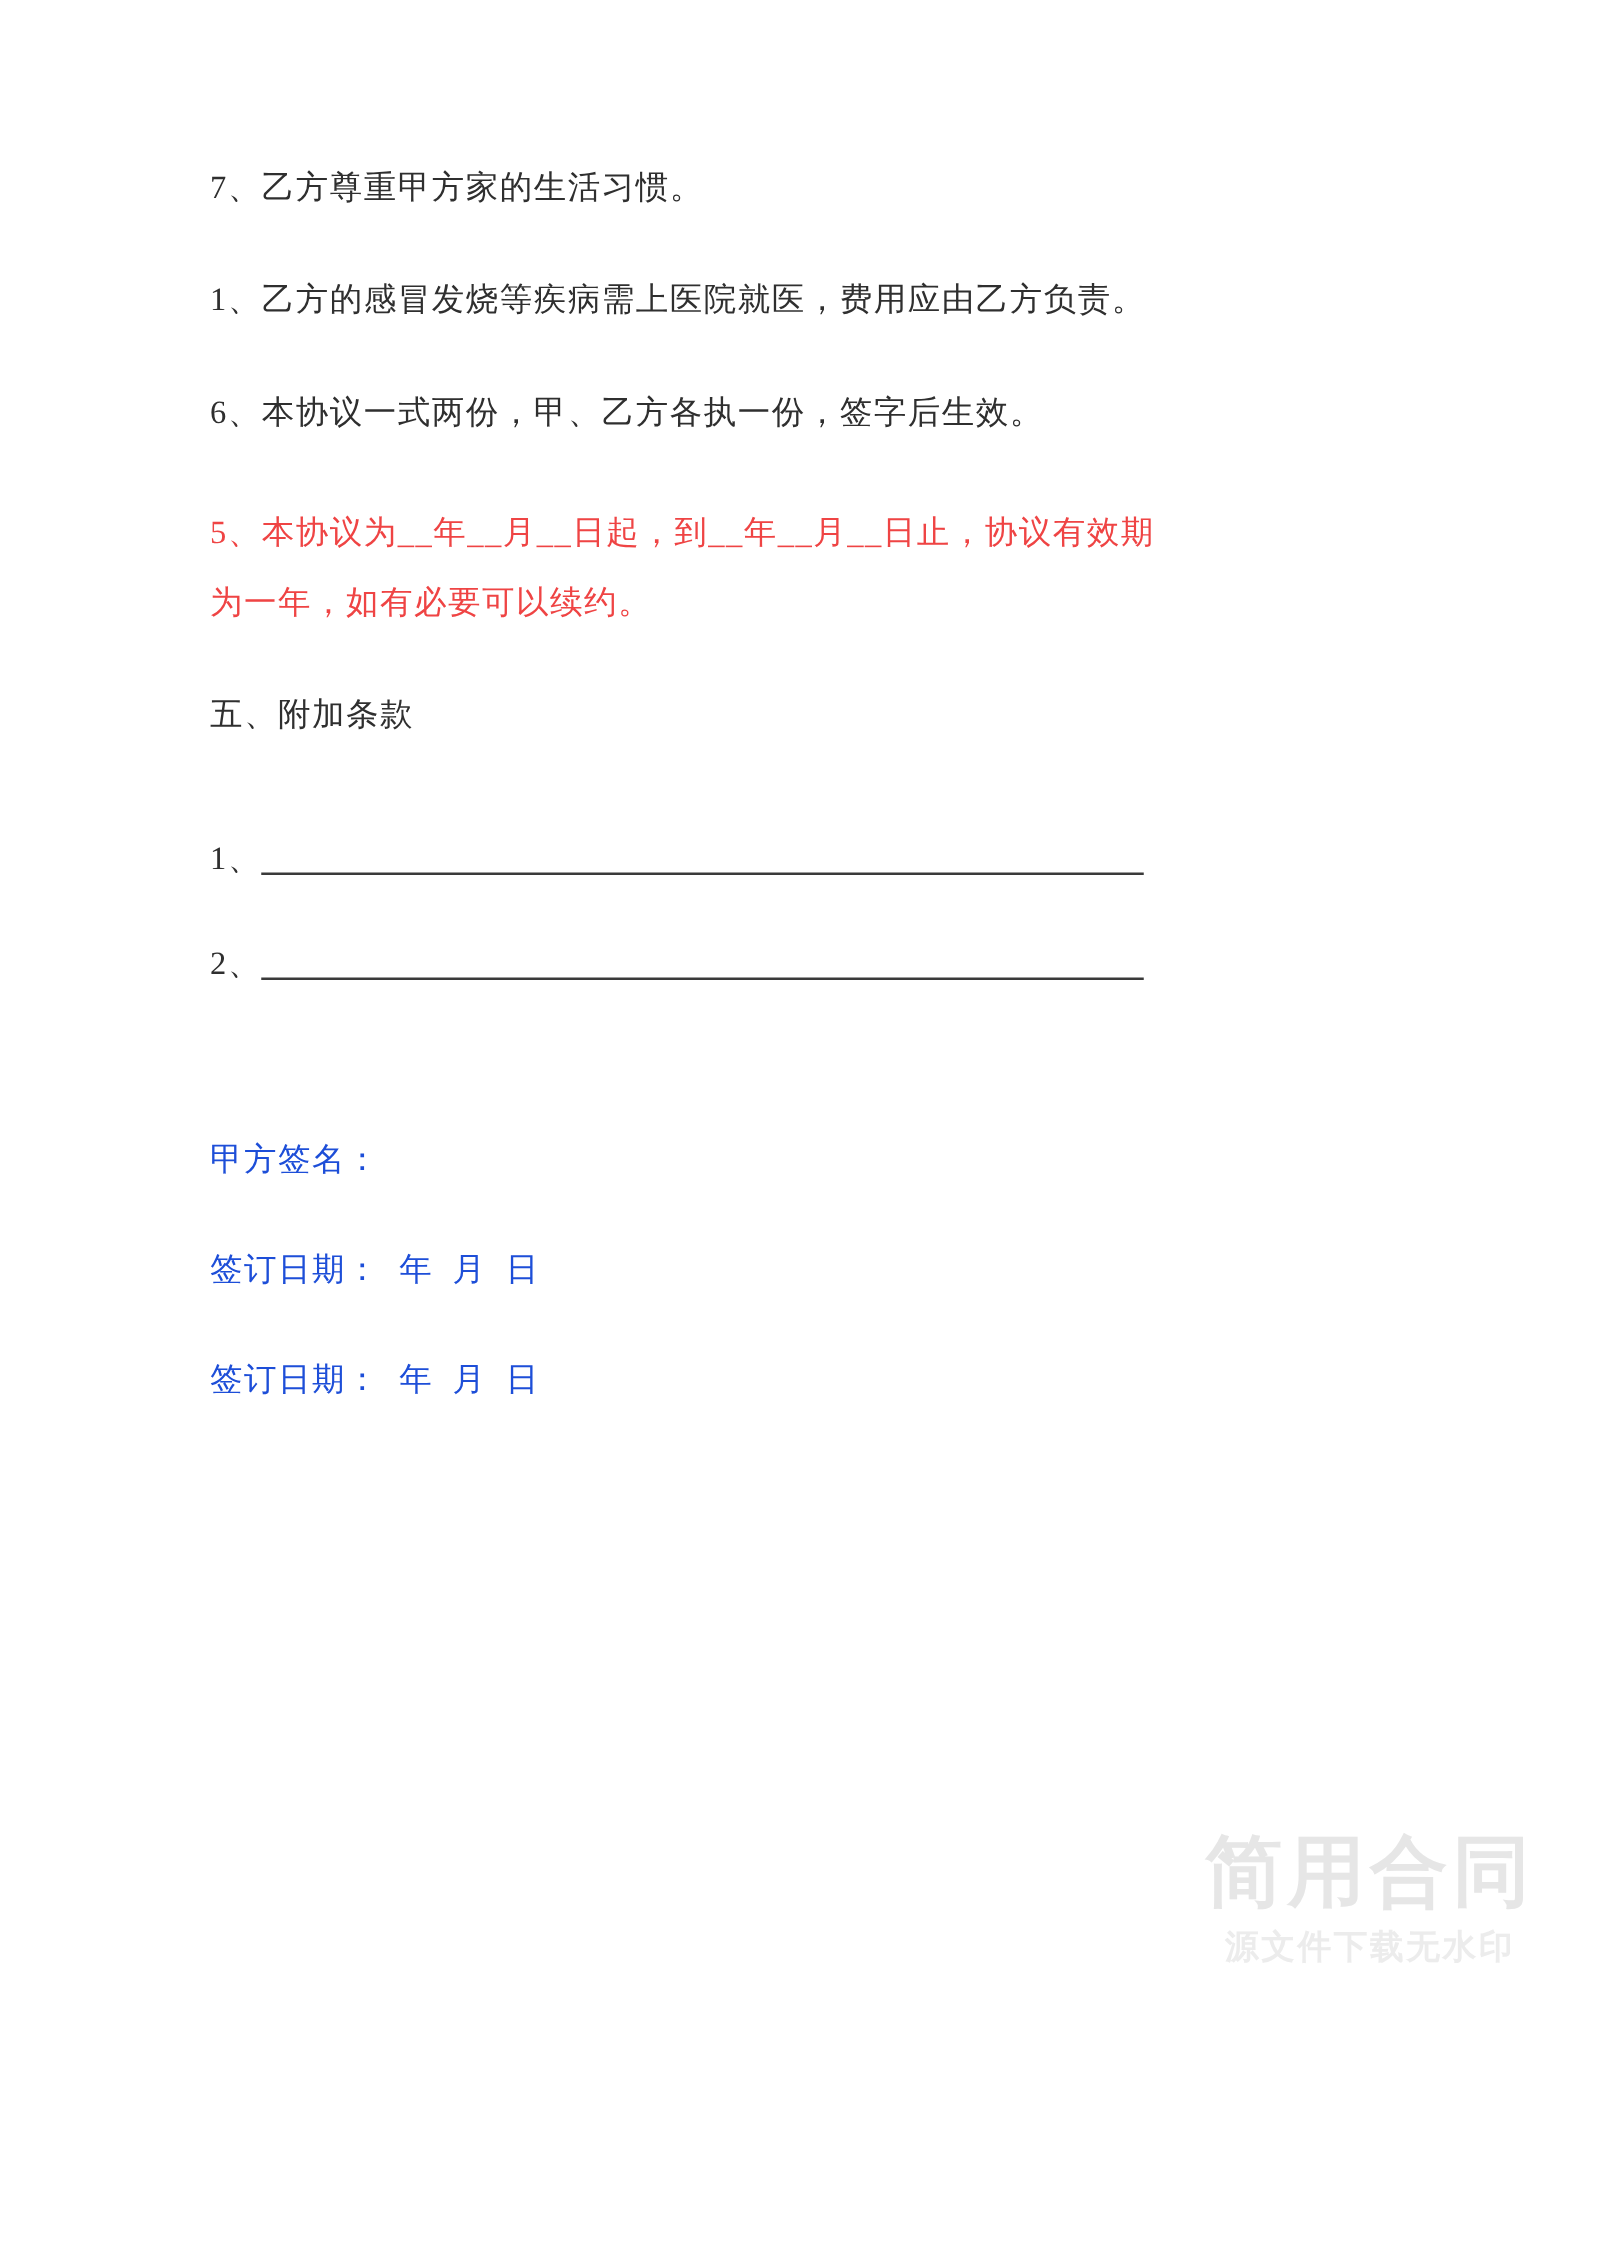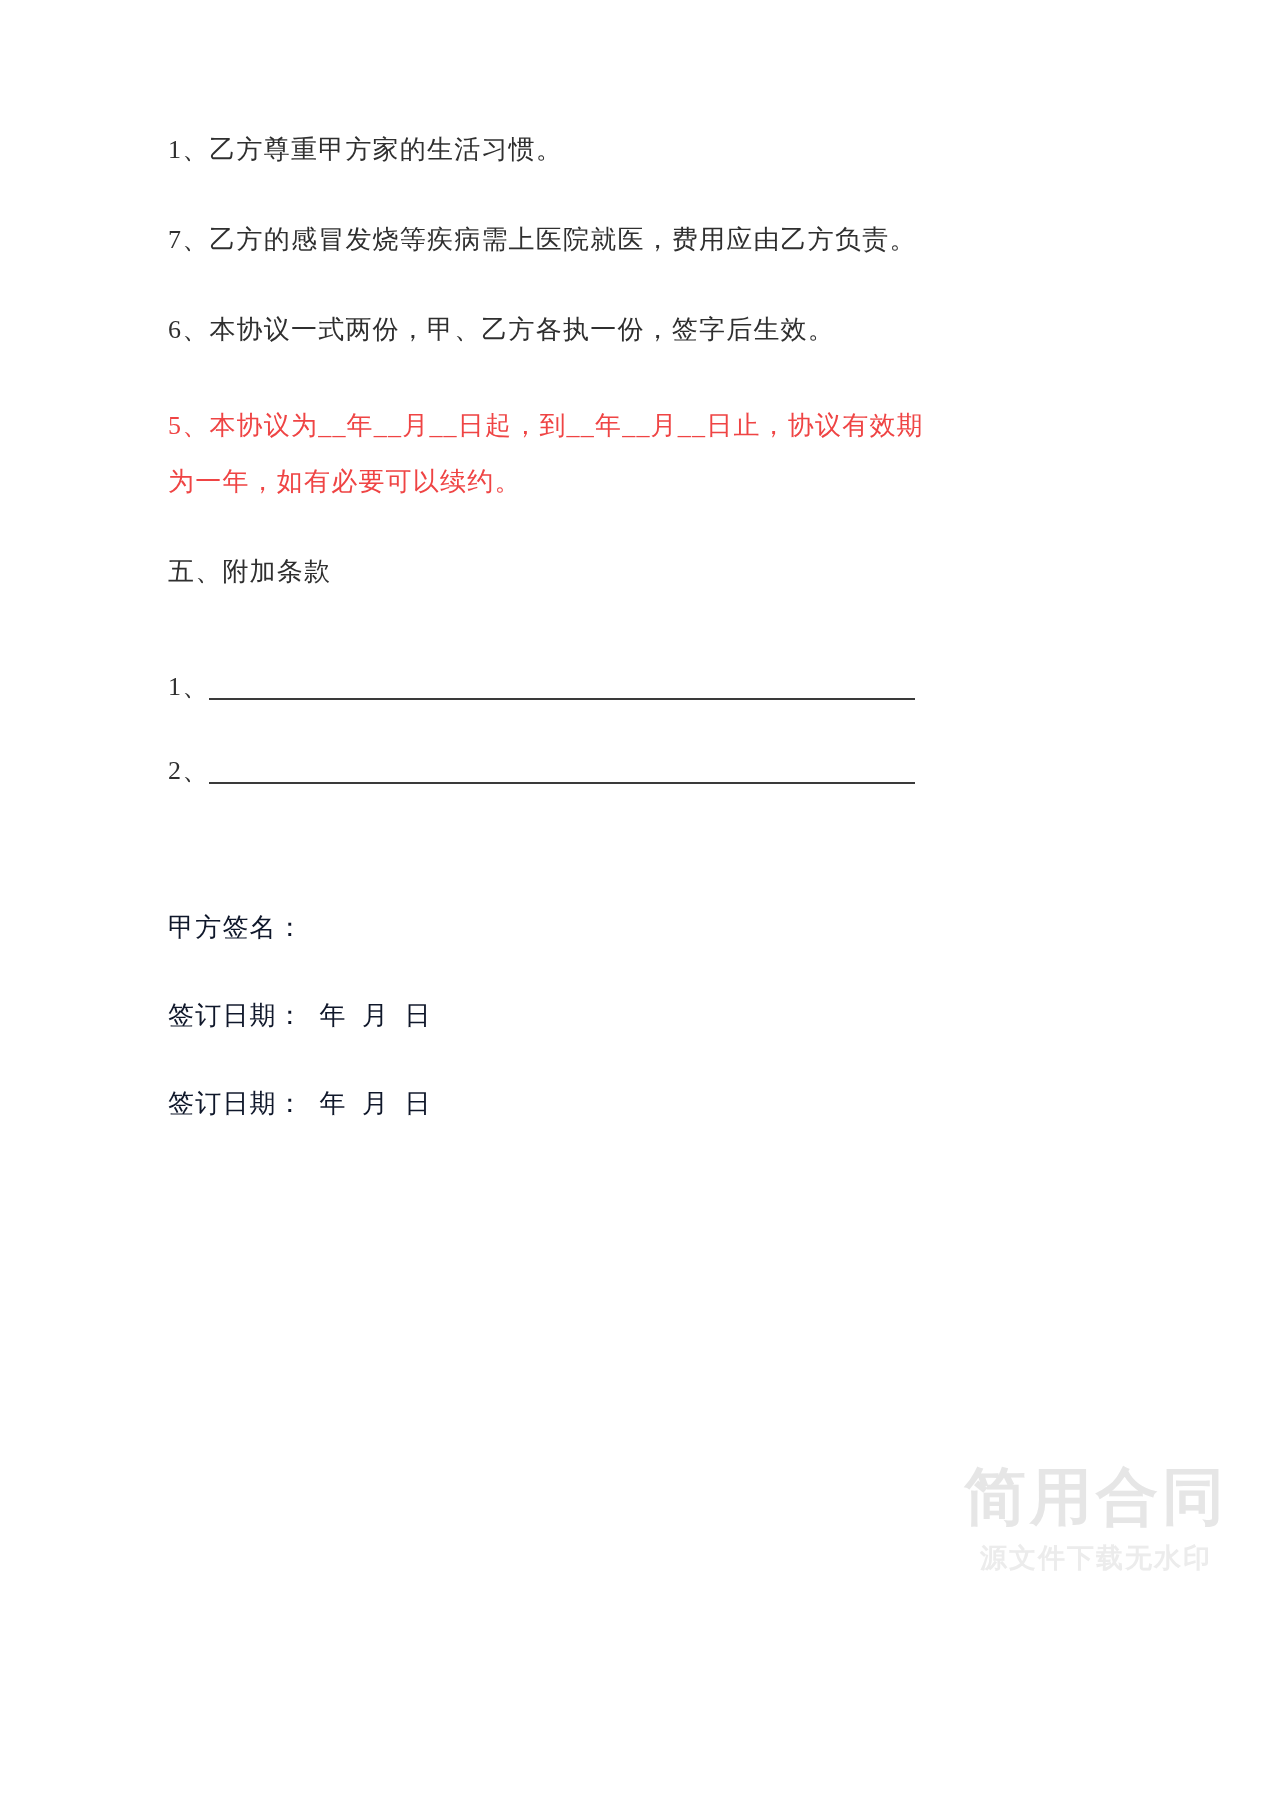--- a/index.html
+++ b/index.html
@@ -66,21 +66,21 @@
     border-bottom: 2px solid #3a3a3a;
     height: 1px;
     margin-bottom: 4px;
   }
   .sig-block {
     margin-top: 118px;
   }
   .sig-line {
     font-size: 26px;
     line-height: 44px;
-    color: #0f172a;
+    color: #1d4ed8;
     letter-spacing: 1.2px;
     margin: 0 0 44px 0;
     white-space: pre;
   }
   .watermark {
     position: absolute;
     right: 52px;
     bottom: 232px;
     text-align: center;
     user-select: none;
@@ -104,23 +104,23 @@
     margin-top: 4px;
   }
 </style>
 </head>
 <body>
 
 <div class="page">
 
   <div class="content">
 
-    <p class="para">1、乙方尊重甲方家的生活习惯。</p>
+    <p class="para">7、乙方尊重甲方家的生活习惯。</p>
 
-    <p class="para">7、乙方的感冒发烧等疾病需上医院就医，费用应由乙方负责。</p>
+    <p class="para">1、乙方的感冒发烧等疾病需上医院就医，费用应由乙方负责。</p>
 
     <p class="para">6、本协议一式两份，甲、乙方各执一份，签字后生效。</p>
 
     <p class="para-wrap">5、本协议为__年__月__日起，到__年__月__日止，协议有效期为一年，如有必要可以续约。</p>
 
     <p class="section-head">五、附加条款</p>
 
     <div class="blank-row">
       <span class="blank-label">1、</span>
       <span class="blank-rule"></span>

